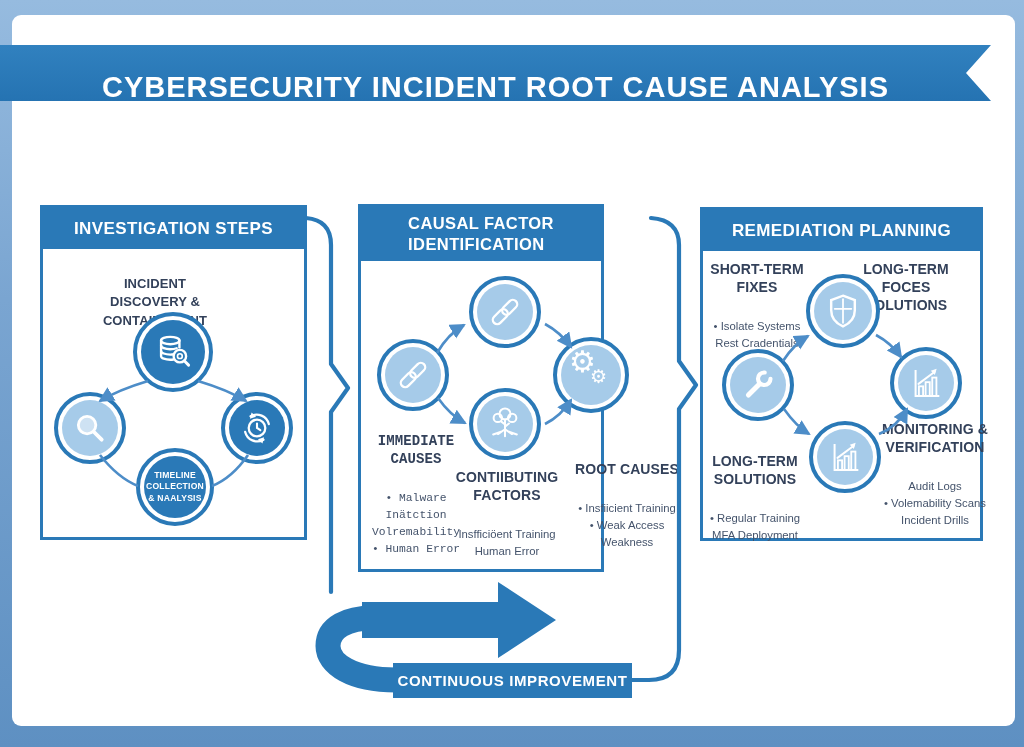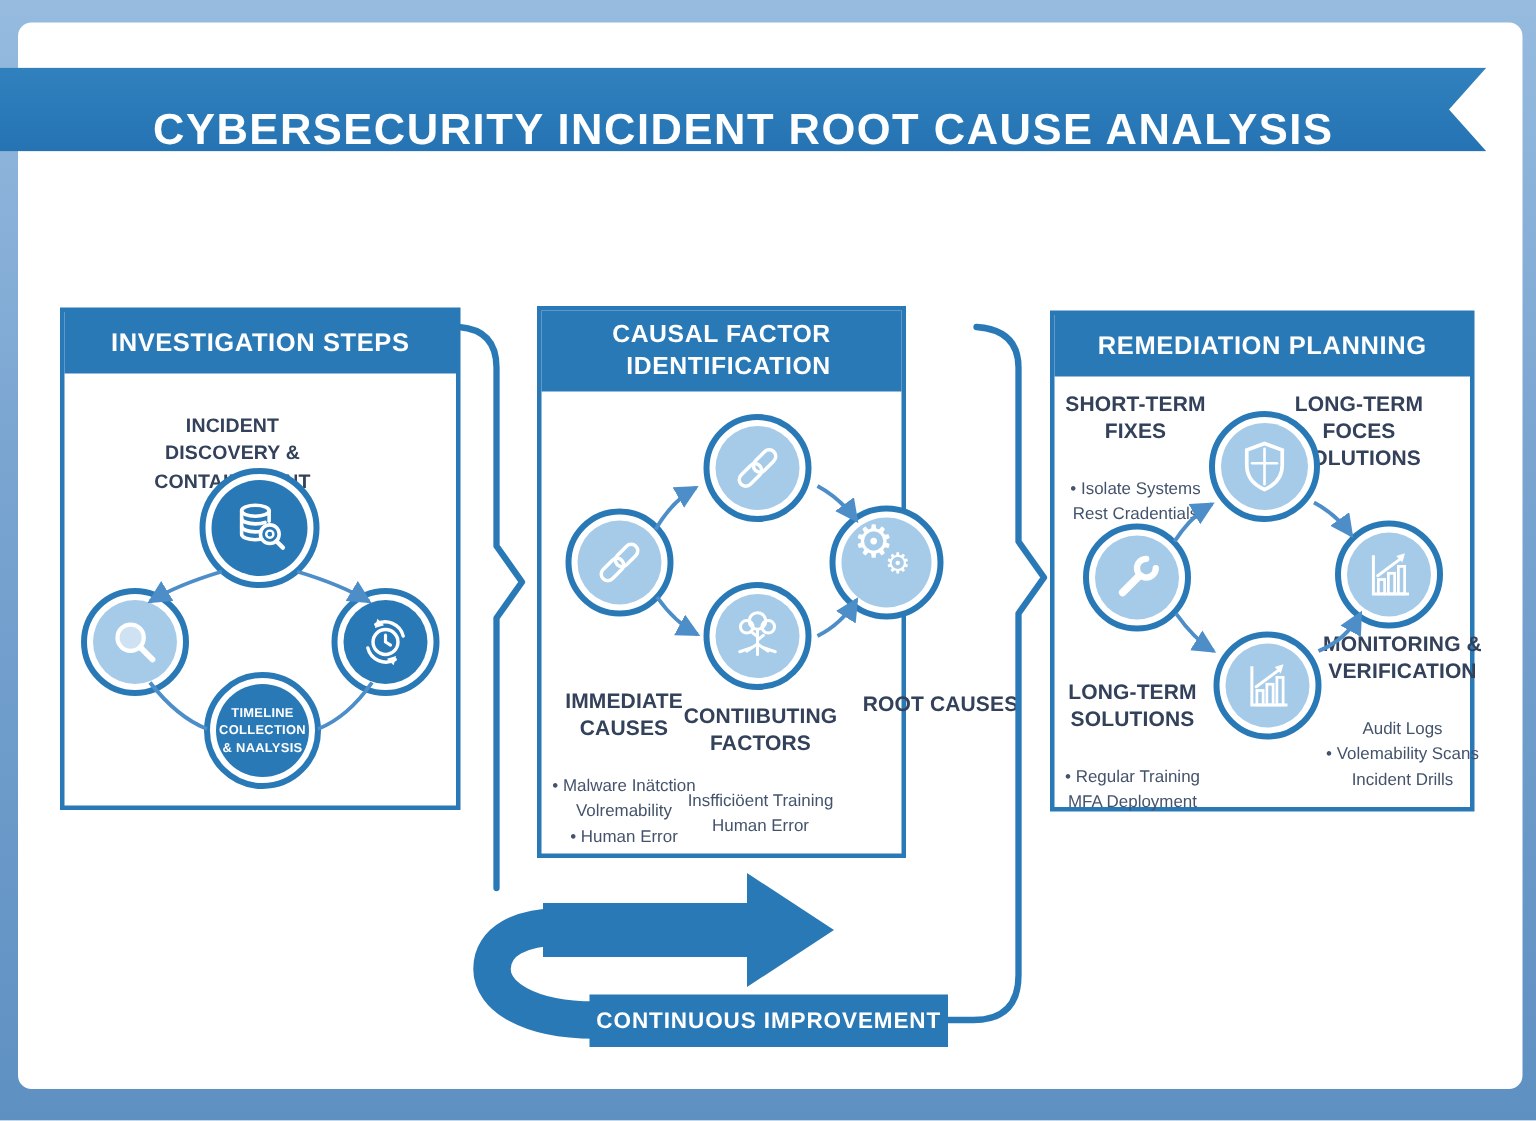--- a/index.html
+++ b/index.html
@@ -11,21 +11,21 @@
   .content{position:absolute;left:12px;top:15px;width:1003px;height:711px;background:#ffffff;border-radius:9px;}
   .banner{
     position:absolute;left:0;top:45px;width:991px;height:56px;z-index:3;
     background:linear-gradient(180deg,#3181bf,#2573b2);
     clip-path:polygon(0 0,100% 0,calc(100% - 25px) 50%,100% 100%,0 100%);
     display:flex;align-items:center;justify-content:center;
   }
   .banner-title{color:#fff;font-size:29px;font-weight:bold;letter-spacing:1px;white-space:nowrap;margin-top:28px;}
   .panel{position:absolute;background:#fff;border:3px solid #2A79B7;box-sizing:border-box;z-index:2;}
   .panel-head{position:absolute;left:0;top:0;right:0;background:#2A79B7;color:#fff;font-weight:bold;
-    display:flex;align-items:center;justify-content:center;text-align:right;letter-spacing:.4px;}
+    display:flex;align-items:center;justify-content:center;text-align:left;letter-spacing:.4px;}
   .pre{white-space:pre-line;}
   .tblock{position:absolute;text-align:center;z-index:4;}
   .h{font-weight:bold;color:#33415A;font-size:14px;line-height:1.28;letter-spacing:.1px;}
   .items{font-size:11.3px;color:#44536B;line-height:1.5;margin-top:21px;}
   .ring{position:absolute;border:4.5px solid #2A79B7;border-radius:50%;background:#fff;box-sizing:border-box;
     padding:4px;z-index:5;}
   .inner{width:100%;height:100%;border-radius:50%;display:flex;align-items:center;justify-content:center;position:relative;}
   .inner.dark{background:#2A79B7;}
   .inner.light{background:#A6CBE9;}
   .hub-label{color:#fff;font-size:8.6px;font-weight:bold;text-align:center;line-height:1.35;letter-spacing:.2px;}
@@ -149,35 +149,38 @@
           <circle cx="32.2" cy="17" r="4.8"></circle>
           <path d="M24 19 V30"></path>
           <path d="M24 24.5 l-4.5 -3.5"></path>
           <path d="M24 27 l4.5 -3.5"></path>
           <path d="M24 30 l-8 5.5 M24 30 l8 5.5 M24 30 v8 M19.5 32.8 l-9 3.2 M28.5 32.8 l9 3.2"></path>
         </g>
       </svg>
     </div>
   </div>
 
-  <div class="tblock" style="left:360px;top:459px;width:112px;">
+  <div class="tblock" style="left:360px;top:433px;width:112px;font-family:Liberation Mono, monospace;">
     <div class="h pre">IMMEDIATE
 CAUSES</div>
     <div class="items pre">• Malware Inätction
 Volremability
 • Human Error</div>
   </div>
   <div class="tblock" style="left:449px;top:469px;width:116px;">
     <div class="h pre">CONTIIBUTING
 FACTORS</div>
     <div class="items pre">Insfficiöent Training
 Human Error</div>
   </div>
   <div class="tblock" style="left:569px;top:461px;width:116px;">
     <div class="h pre">ROOT CAUSES</div>
+    <div class="items pre">• Insfiicient Training
+• Weak Access
+Weakness</div>
   </div>
 
   <div class="panel" style="left:700px;top:207px;width:283px;height:334px;">
     <div class="panel-head" style="height:41px;font-size:17px;">REMEDIATION PLANNING</div>
   </div>
 
   <div class="ring" style="left:806px;top:274px;width:74px;height:74px;">
     <div class="inner light">
       <svg width="42" height="42" viewBox="0 0 48 48">
         <g fill="none" stroke="#fff" stroke-linecap="round">

